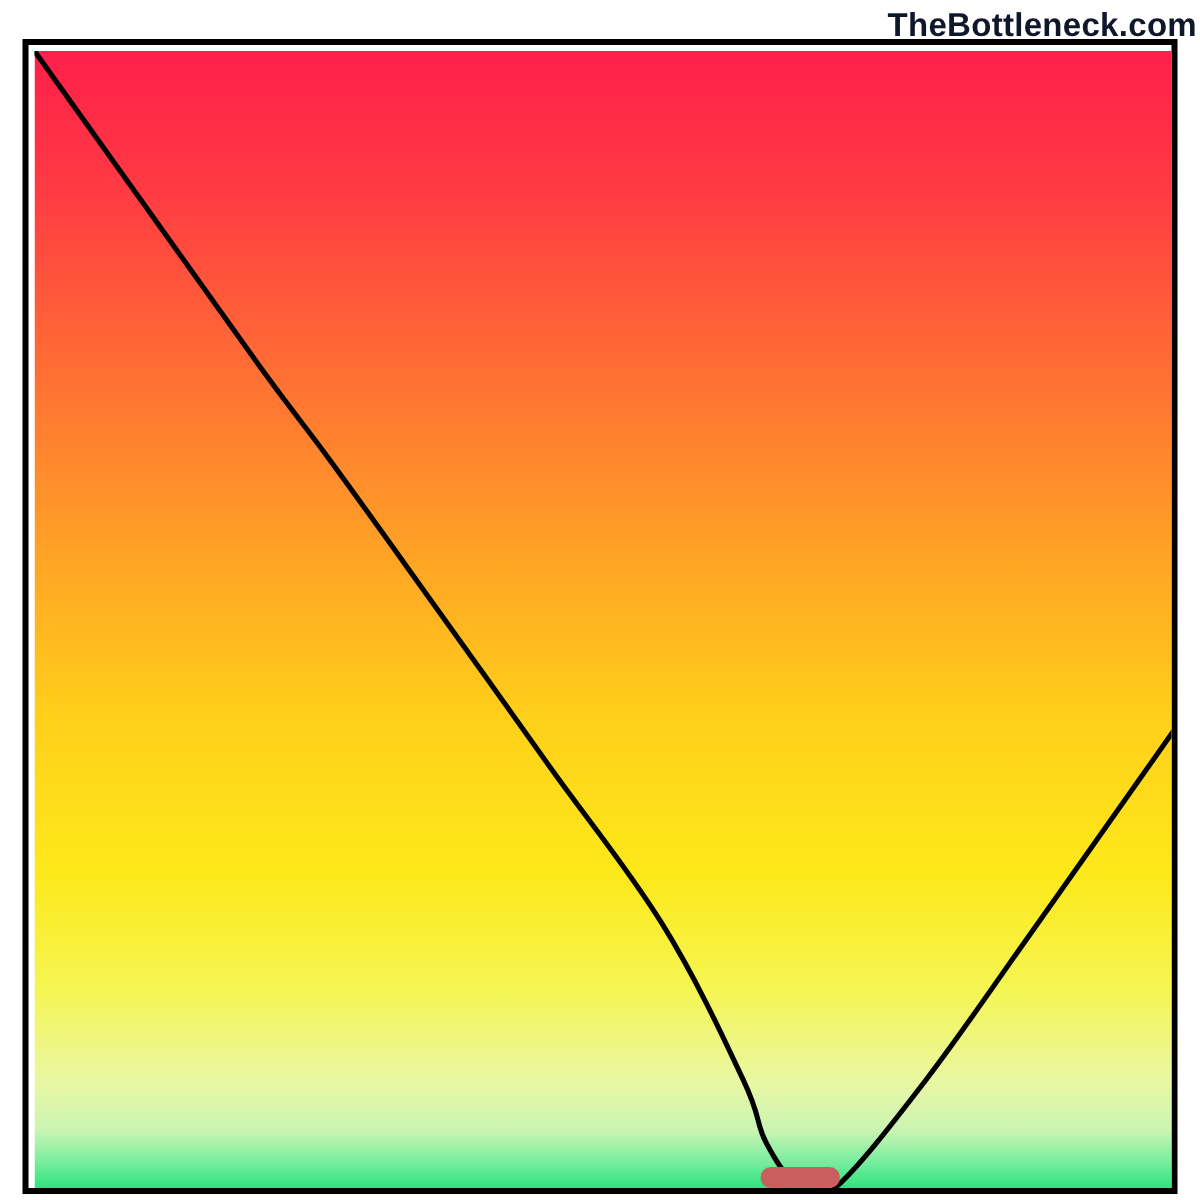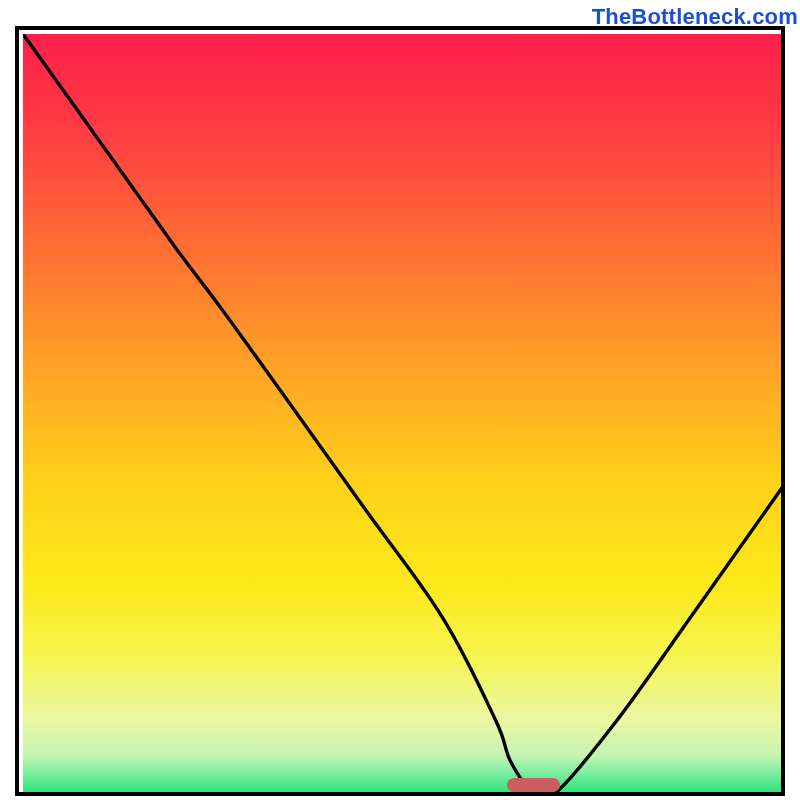--- a/index.html
+++ b/index.html
@@ -27,21 +27,21 @@
     box-sizing: border-box;
     border: 4px solid #000;
     overflow: hidden;
   }
   .watermark {
     position: absolute;
     right: 2px;
     top: 4px;
     font-size: 22px;
     font-weight: 600;
-    color: #1d4ed8;
+    color: #0f172a;
     letter-spacing: 0.2px;
   }
   svg.gradient-bg {
     position: absolute;
     left: 4px;
     top: 4px;
     width: 762px;
     height: 762px;
   }
   svg.curve {

